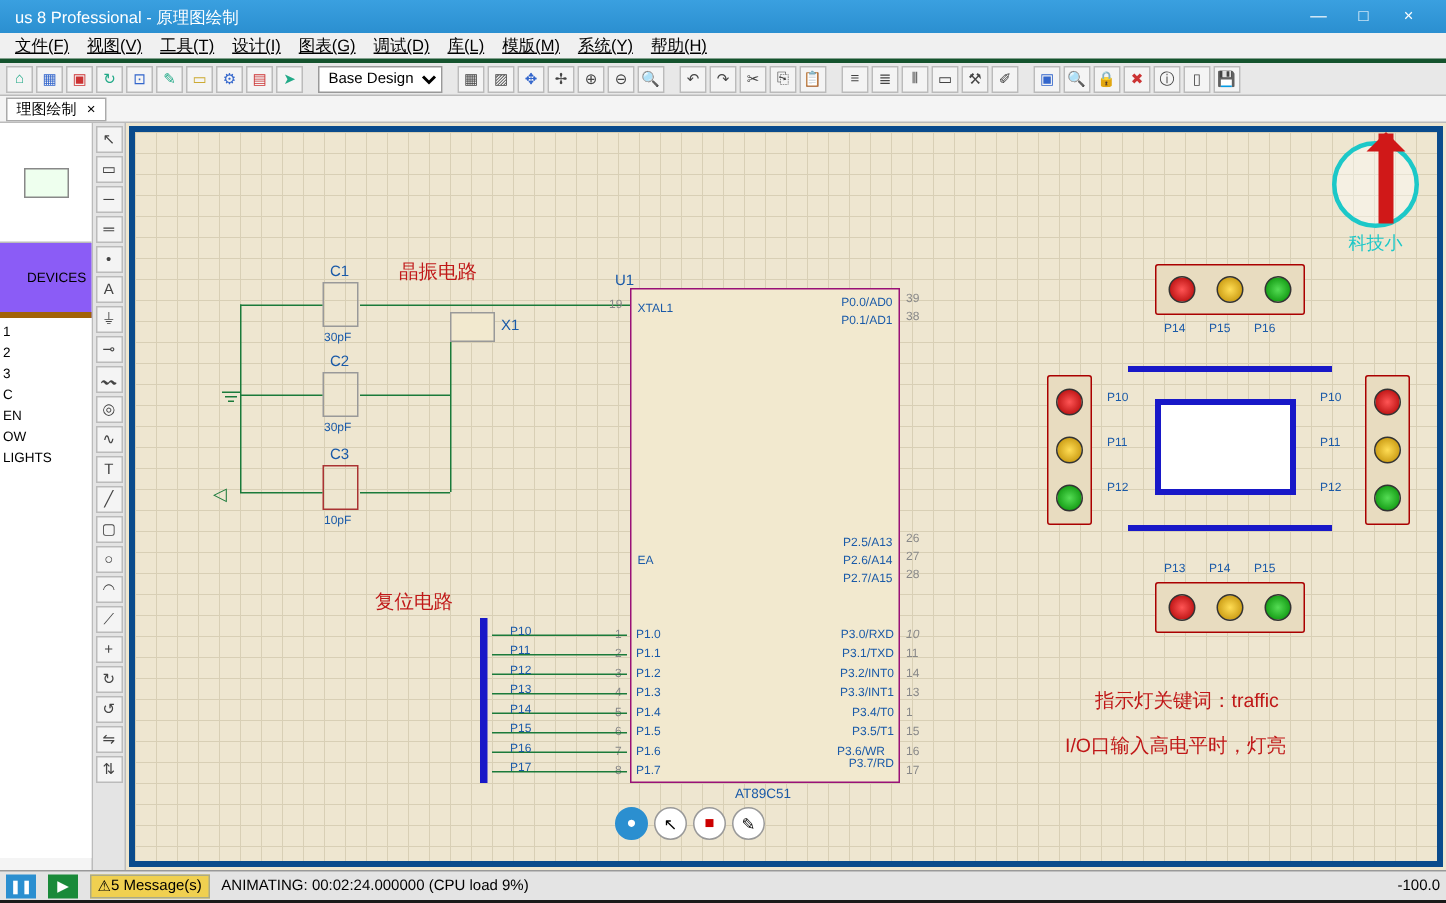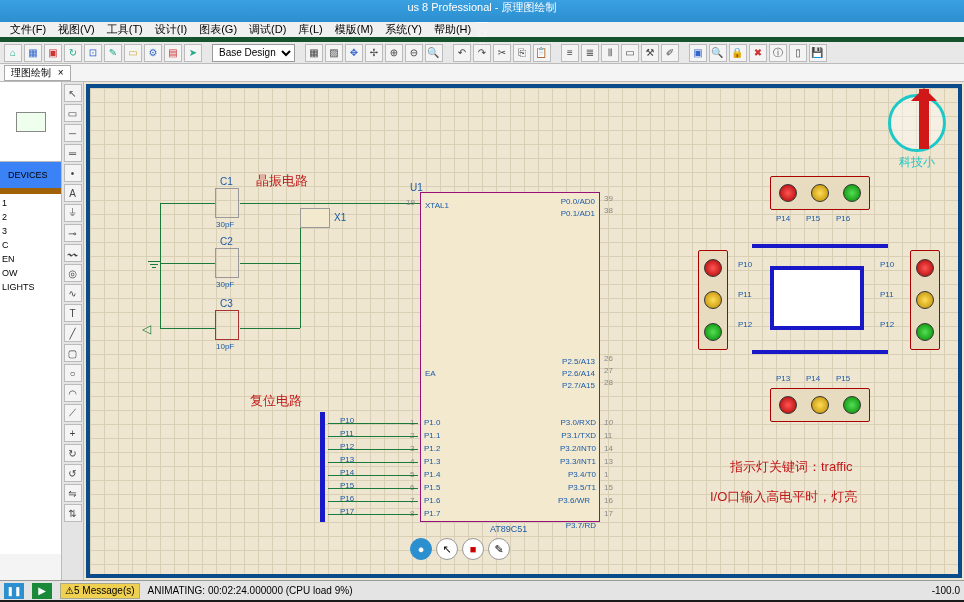--- a/index.html
+++ b/index.html
@@ -1,41 +1,41 @@
 <!DOCTYPE html>
 <html><head>
 <meta charset="utf-8">
 <style>
 * { margin: 0; padding: 0; box-sizing: border-box; font-family: "Microsoft YaHei", Arial, sans-serif; }
 body { width: 964px; height: 602px; overflow: hidden; background: #eee6d0; position: relative; }
 
 
-.titlebar { height: 22px; background: linear-gradient(#3aa0e0,#2b8fd0); color: #fff; display: flex; align-items: center; padding: 0 10px; font-size: 11px; flex-direction: column; }
+.titlebar { height: 22px; background: linear-gradient(#3aa0e0,#2b8fd0); color: #fff; display: flex; align-items: center; padding: 0 10px; font-size: 11px; }
 .titlebar .title { flex: 1; }
 .titlebar .winbtn { width: 30px; height: 18px; display: inline-flex; align-items: center; justify-content: center; font-size: 11px; color: #fff; }
 
 
-.menubar { height: 20px; background: #f0f0f0; border-bottom: 5px solid #14532d; display: flex; align-items: center; padding: 0 4px; font-size: 11px; }
+.menubar { height: 20px; background: #f0f0f0; border-bottom: 3px solid #14532d; display: flex; align-items: center; padding: 0 4px; font-size: 11px; text-decoration: underline; }
 .menubar span { padding: 0 6px; cursor: pointer; }
 
 
 .toolbar { background: #e8e8e8; border-bottom: 1px solid #bbb; display: flex; align-items: center; padding: 2px 4px; gap: 2px; }
 .tbtn { width: 18px; height: 18px; background: #f4f4f4; border: 1px solid #bbb; display: inline-flex; align-items: center; justify-content: center; font-size: 10px; color: #444; cursor: pointer; }
 .tbtn.g { color: #2a8; } .tbtn.b { color: #36c; } .tbtn.r { color: #c33; } .tbtn.y { color: #ca3; }
 .tsep { width: 6px; }
 .tselect { height: 18px; font-size: 10px; border: 1px solid #999; background: #fff; min-width: 80px; padding: 0 2px; }
 
 
 .main { display: flex; height: 498px; }
 
 
 .leftcol { width: 62px; background: #f4f4f4; border-right: 1px solid #bbb; }
 .preview { height: 80px; border-bottom: 1px solid #bbb; background: #fff; display: flex; align-items: center; justify-content: center; }
 .chip-icon { width: 30px; height: 20px; border: 1px solid #888; background: #efe; position: relative; }
-.devhdr { background: #3b82f6; font-size: 9px; padding: 8px; border-bottom: 6px solid #a16207; }
+.devhdr { background: #8b5cf6; font-size: 9px; padding: 18px; border-bottom: 4px solid #a16207; }
 .devlist { font-size: 9px; line-height: 14px; padding: 2px; background: #fff; height: 360px; overflow: hidden; }
 
 
 .toolstrip { width: 22px; background: #e4e4e4; border-right: 1px solid #bbb; display: flex; flex-direction: column; padding-top: 2px; gap: 2px; align-items: center; }
 .toolstrip .tbtn { width: 18px; height: 18px; }
 
 
 .canvas { flex: 1; position: relative; background: #eee6d0; background-image: linear-gradient(#d8cfb5 1px, transparent 1px), linear-gradient(90deg, #d8cfb5 1px, transparent 1px); background-size: 14px 14px; border: 4px solid #0a4b8c; margin: 2px; overflow: hidden; }
 
 
@@ -207,21 +207,21 @@
 
   <div class="canvas">
 
     <div class="logo">
       <div class="logo-circ">
           <div class="logo-arrow"></div>
         </div>
       <div class="logo-txt">科技小</div>
     </div>
 
-    <div class="rlabel" style="left:166px; top:84px;">晶振电路</div>
+    <div class="rlabel" style="left:176px; top:84px;">晶振电路</div>
 
     <div class="cap-box" style="left:125px; top:100px;"></div>
     <div class="label" style="left:130px; top:88px;">C1</div>
     <div class="label" style="left:126px; top:132px; font-size:8px;">30pF</div>
 
     <div class="cap-box" style="left:125px; top:160px;"></div>
     <div class="label" style="left:130px; top:148px;">C2</div>
     <div class="label" style="left:126px; top:192px; font-size:8px;">30pF</div>
 
     <div class="cap-box" style="left:125px; top:222px; border-color:#a33;"></div>
@@ -300,21 +300,21 @@
         <div class="chip-pin-r" style="position:absolute; right:auto; left:462px; top:356px; font-size:8px; color:#1a5aa8; text-align:right; width:44px;">P3.2/INT0</div>
      <div class="pinno" style="left:514px; top:356px;">14</div>
         <div class="chip-pin-r" style="position:absolute; right:auto; left:462px; top:369px; font-size:8px; color:#1a5aa8; text-align:right; width:44px;">P3.3/INT1</div>
      <div class="pinno" style="left:514px; top:369px;">13</div>
         <div class="chip-pin-r" style="position:absolute; right:auto; left:462px; top:382px; font-size:8px; color:#1a5aa8; text-align:right; width:44px;">P3.4/T0</div>
      <div class="pinno" style="left:514px; top:382px;">1</div>
         <div class="chip-pin-r" style="position:absolute; right:auto; left:462px; top:395px; font-size:8px; color:#1a5aa8; text-align:right; width:44px;">P3.5/T1</div>
      <div class="pinno" style="left:514px; top:395px;">15</div>
         <div class="chip-pin-r" style="position:absolute; right:auto; left:462px; top:408px; font-size:8px; color:#1a5aa8; text-align:center; width:44px;">P3.6/WR</div>
      <div class="pinno" style="left:514px; top:408px;">16</div>
-        <div class="chip-pin-r" style="position:absolute; right:auto; left:462px; top:433px; font-size:8px; color:#1a5aa8; width:44px;">P3.7/RD</div>
+        <div class="chip-pin-r" style="position:absolute; right:auto; left:462px; top:416px; font-size:8px; color:#1a5aa8; width:44px;">P3.7/RD</div>
      <div class="pinno" style="left:514px; top:421px;">17</div>
       </div>
 
     <div class="rlabel" style="left:160px; top:304px;">复位电路</div>
 
     <div class="bus" style="left:230px; top:324px; width:5px; height:110px;"></div>
 
     <div id="buslabels">
         <div class="label" style="left:250px; top:328px; font-size:8px;">P10</div>
         <div class="label" style="left:250px; top:341px; font-size:8px;">P11</div>

